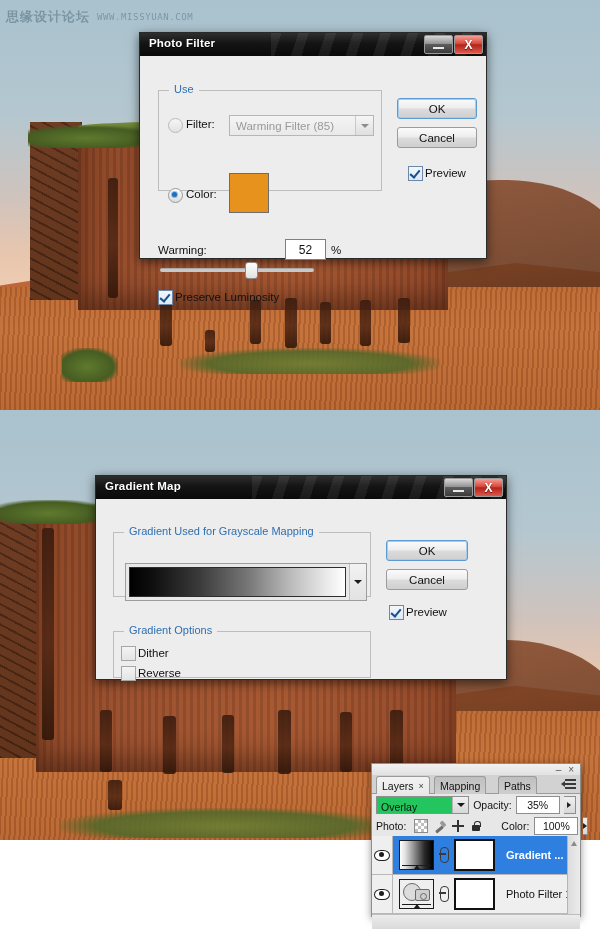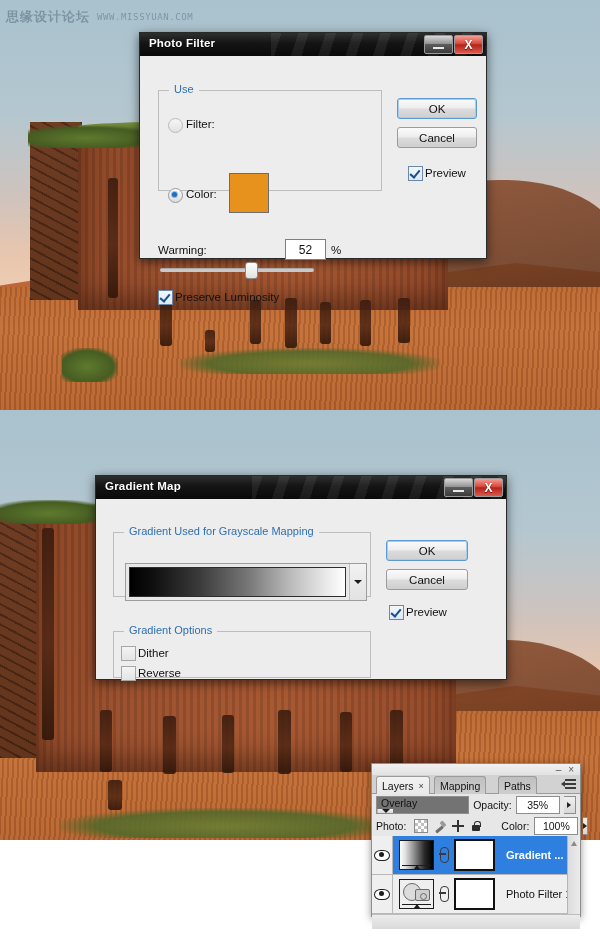--- a/index.html
+++ b/index.html
@@ -126,22 +126,22 @@
        font-size:10.5px;color:#111;border:1px solid #9b9b9b;border-bottom:none;
        border-radius:3px 3px 0 0;background:linear-gradient(to bottom,#bfbfbf,#cecece);}
   .tab.active{background:linear-gradient(to bottom,#f2f2f2,#e9e9e9);}
   .tab .x{margin-left:5px;font-size:9px;color:#444;}
   .panel-menu{position:absolute;right:3px;top:2px;width:16px;height:14px;}
   .panel-menu i{display:block;height:1.5px;background:#3a3a3a;margin:2.4px 0 0 4px;width:11px;}
   .panel-menu .tri{position:absolute;left:0;top:4px;width:0;height:0;
        border-top:3px solid transparent;border-bottom:3px solid transparent;border-right:4px solid #3a3a3a;}
 
   .row-mode{position:relative;height:19px;display:flex;align-items:center;padding:1px 4px;gap:4px;}
-  .mode-combo{width:113px;height:16px;display:flex;align-items:flex-start;
-       background:#737373;border:1px solid #8e8e8e;flex-direction:column;}
+  .mode-combo{width:113px;height:16px;display:flex;align-items:flex-end;
+       background:#22c55e;border:1px solid #8e8e8e;}
   .mode-combo .txt{flex:1;padding-left:4px;font-size:10.5px;color:#111;}
   .mode-combo .arrow{width:15px;height:100%;border-left:1px solid #b5b5b5;
        background:linear-gradient(to bottom,#f0f0f0,#d8d8d8);display:flex;align-items:center;justify-content:center;}
   .mini-lbl{font-size:10.5px;color:#111;white-space:nowrap;}
   .mini-field{height:16px;min-width:36px;background:#fff;border:1px solid #8e8e8e;
        display:flex;align-items:center;justify-content:center;font-size:10.5px;color:#111;padding:0 3px;}
   .spin{width:14px;height:16px;border:1px solid #8e8e8e;border-left:none;
        background:linear-gradient(to bottom,#f0f0f0,#d8d8d8);display:flex;align-items:center;justify-content:center;}
   .spin .tri{width:0;height:0;border-top:3px solid transparent;border-bottom:3px solid transparent;border-left:4px solid #222;}
 
@@ -258,20 +258,26 @@
       </div>
     </div>
     <div class="ps-body" style="height:202px;">
 
       <div class="gbox" style="left:18px;top:34px;width:222px;height:99px;">
         <div class="gbox-title">Use</div>
       </div>
 
       <div class="radio off" style="left:28px;top:62px;"></div>
       <div class="lbl" style="left:46px;top:62px;">Filter:</div>
+      <div class="combo" style="left:89px;top:59px;width:143px;height:19px;">
+        <div class="txt">Warming Filter (85)</div>
+        <div class="arrow">
+            <span class="caret"></span>
+          </div>
+      </div>
 
       <div class="radio on" style="left:28px;top:132px;"></div>
       <div class="lbl" style="left:46px;top:132px;">Color:</div>
       <div class="swatch" id="pf-swatch" style="left: 89px; top: 117px; width: 38px; height: 38px; background: rgb(232, 146, 30);"></div>
 
       <div class="lbl" style="left:18px;top:188px;">Warming:</div>
       <div class="numfield" style="left:145px;top:183px;width:39px;height:19px;">
         <span>52</span>
       </div>
       <div class="lbl" style="left:191px;top:188px;">%</div>

